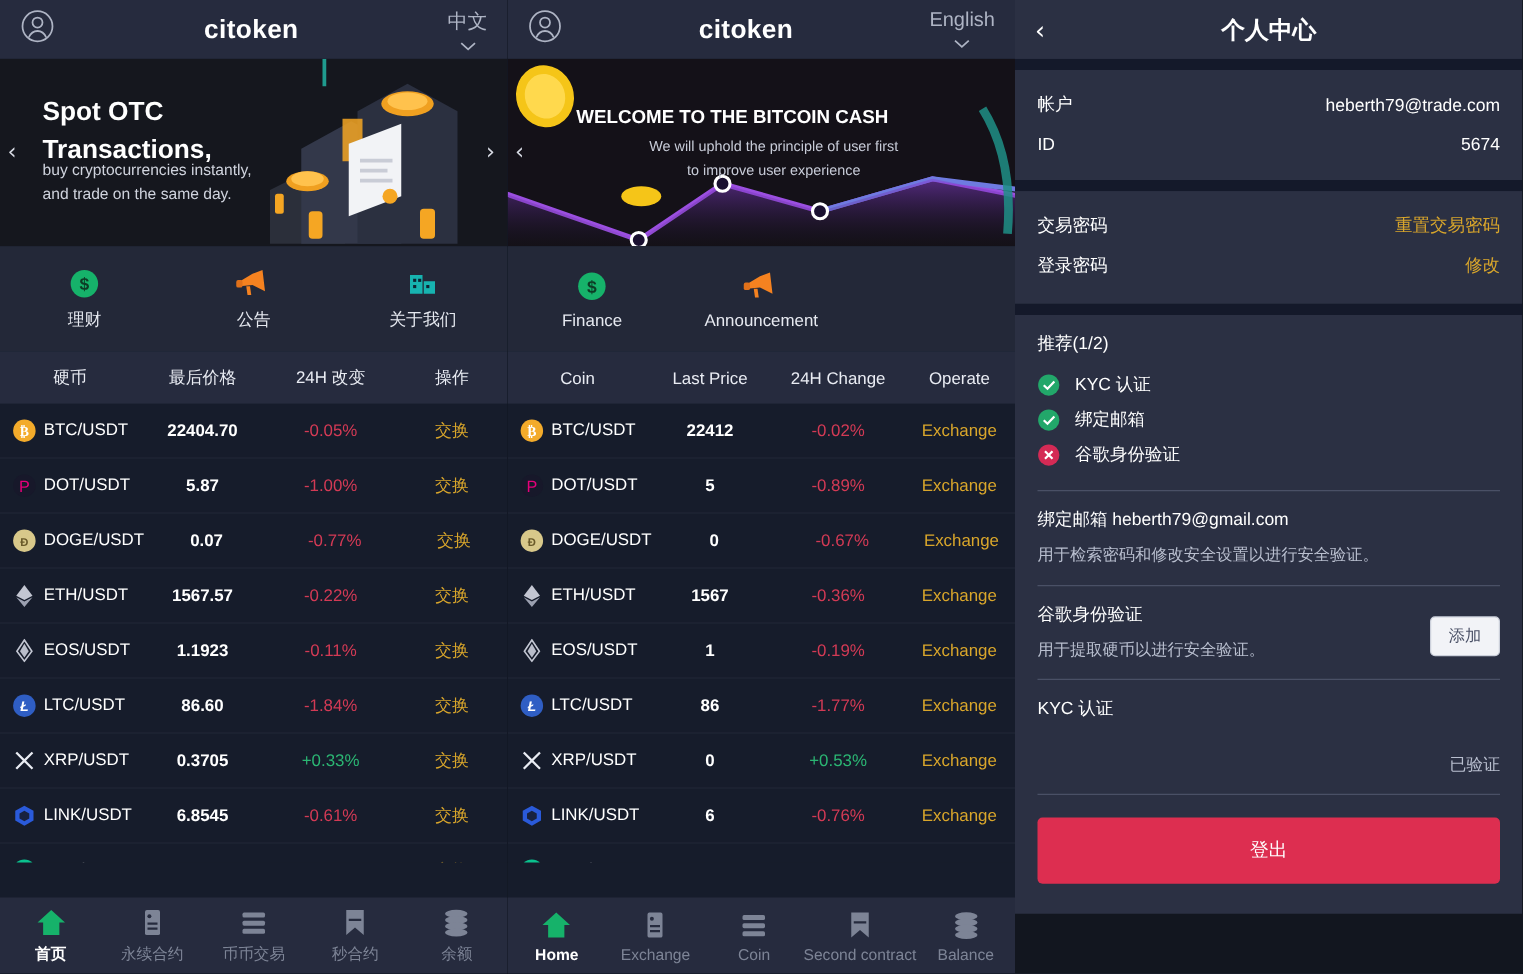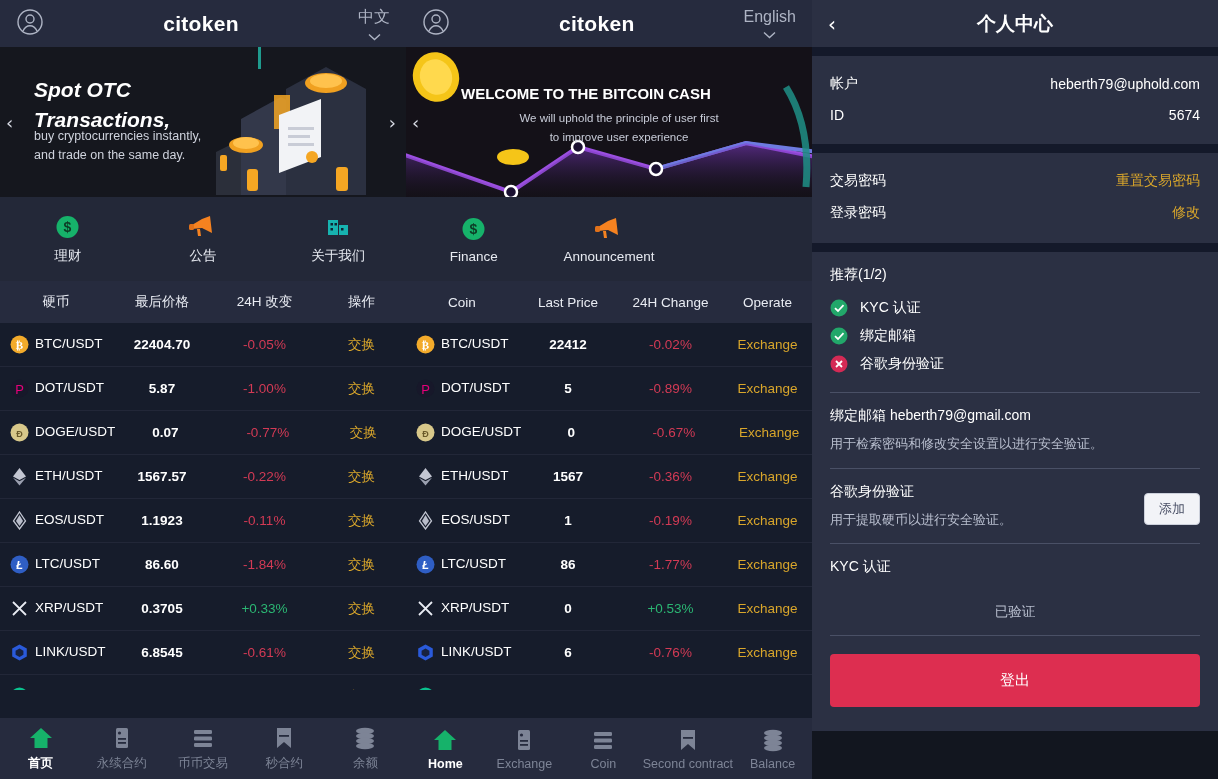--- a/index.html
+++ b/index.html
@@ -37,21 +37,20 @@
   
   .banner {
     position: relative; height: 150px;
     background: #15171e; overflow: hidden;
   }
   .banner.bcash { background: #141118; }
   .banner-title {
     position: absolute; left: 34px; top: 28px;
     font-size: 21px; font-weight: bold; color: #ffffff; line-height: 1.42;
     width: 240px;
-    font-style: italic;
   }
   .banner-sub {
     position: absolute; left: 34px; top: 80px;
     font-size: 12.5px; color: #cfd3dd; line-height: 1.55; width: 250px;
   }
   .banner-center-title {
     position: absolute; left: 55px; top: 38px;
     font-size: 15px; font-weight: bold; color: #fff; white-space: nowrap;
   }
   .banner-center-sub {
@@ -139,21 +138,21 @@
 
   .rec-title { font-size: 14px; color: #fff; padding: 14px 0 10px 0; }
   .rec-item { display: flex; align-items: center; gap: 12px; padding: 5px 0; }
   .badge { width: 18px; height: 18px; flex: 0 0 18px; }
   .rec-label { font-size: 14px; color: #ffffff; }
   .hr { height: 1px; background: #4a5066; margin: 14px 0 0 0; }
 
   .sec { padding: 14px 0 0 0; position: relative; }
   .sec-title { font-size: 14px; color: #ffffff; margin-bottom: 9px; }
   .sec-desc { font-size: 13px; color: #b9bfcf; line-height: 1.5; }
-  .sec-right-val { font-size: 13.5px; color: #b9bfcf; text-align: center; padding-top: 18px; }
+  .sec-right-val { font-size: 13.5px; color: #b9bfcf; text-align: right; padding-top: 18px; }
   .add-btn {
     position: absolute; right: 0; top: 24px;
     background: #f2f3f7; color: #4a5066; border: 1px solid #ccd0db;
     border-radius: 4px; font-size: 13px; padding: 6px 14px; cursor: pointer;
     font-family: "Liberation Sans", sans-serif;
   }
   .logout {
     margin: 18px 18px 0 18px; height: 53px; background: #dd2e50;
     border-radius: 4px; color: #fff; font-size: 15px;
     display: flex; align-items: center; justify-content: center; cursor: pointer;
@@ -625,21 +624,21 @@
   <div class="panel right">
     <div class="pc-header">
       <span class="pc-back">‹</span>
       <span class="pc-title">个人中心</span>
     </div>
     <div class="sep"></div>
 
     <div class="pc-block">
       <div class="pc-row">
         <span class="pc-key">帐户</span>
-        <span class="pc-val">heberth79@uphold.com</span>
+        <span class="pc-val">heberth79@trade.com</span>
       </div>
       <div class="pc-row">
         <span class="pc-key">ID</span>
         <span class="pc-val">5674</span>
       </div>
     </div>
     <div class="sep"></div>
 
     <div class="pc-block">
       <div class="pc-row">

